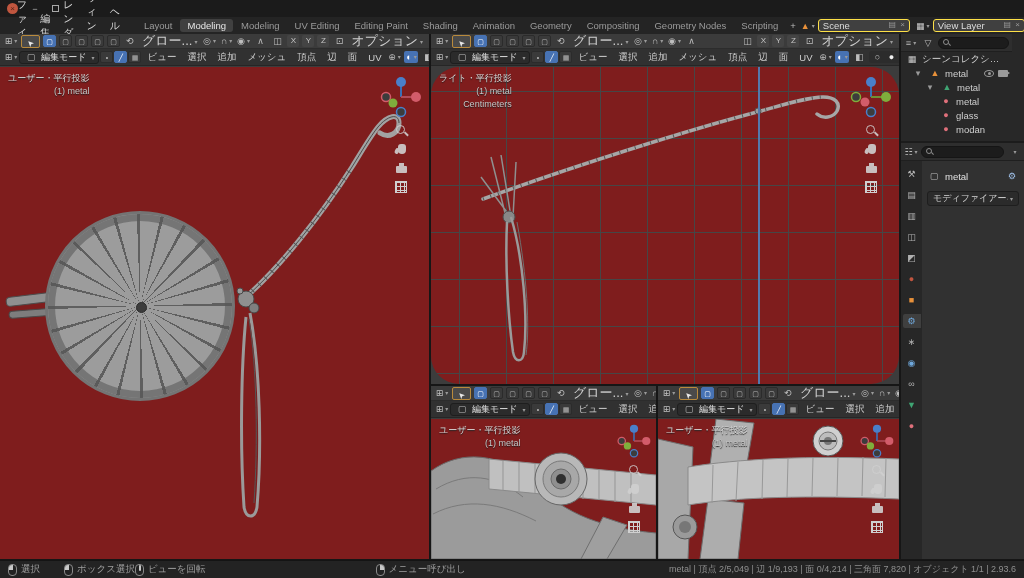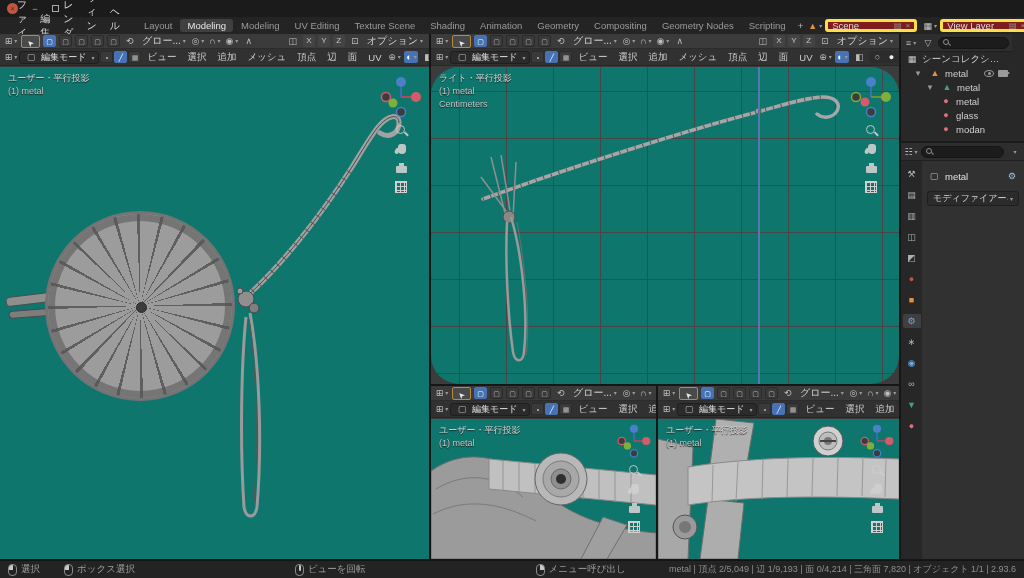--- a/index.html
+++ b/index.html
@@ -23,39 +23,39 @@
     background:#242424; display:flex; align-items:center; padding:0 6px; gap:1px; }
   .blogo { width:13px; height:13px; border-radius:50%;
     background:radial-gradient(circle at 38% 38%, #f9ac5e 0 28%, #e87d0d 29% 100%); margin-right:4px; }
   .mitem { font-size:10px; color:#d6d6d6; padding:0 6px; }
   .tabs { display:flex; align-items:center; margin-left:10px; gap:1px; }
   .tab { font-size:9.5px; color:#9b9b9b; padding:1px 7px; border-radius:3px; white-space:nowrap; }
   .tab.active { background:#404040; color:#e6e6e6; }
   .tab.addtab { color:#bdbdbd; padding:1px 4px; }
   .topright { margin-left:auto; display:flex; align-items:center; gap:6px; }
   .idblock { display:flex; align-items:center; gap:3px; }
-  .idfield { display:flex; align-items:center; background:#7f1d1d; border:3px solid #fde047;
+  .idfield { display:flex; align-items:flex-start; background:#404040; border:1px solid #fde047;
     border-radius:3px; height:13px; width:92px; padding:0 4px; gap:4px; }
   .idfield .idname { font-size:9.5px; color:#dcdcdc; flex:1; }
   .mini-ic { font-size:8px; color:#9a9a9a; }
 
   
   .vp { position:absolute; background:#3c3c3c; overflow:hidden; }
   .trow { display:flex; align-items:center; height:15px; background:#3b3b3b;
     padding:0 4px; gap:3px; white-space:nowrap; overflow:hidden; border-bottom:1px solid #2c2c2c; }
   .mrow { display:flex; align-items:center; height:17px; background:#313131;
     padding:0 4px; gap:1px; white-space:nowrap; overflow:hidden; border-bottom:1px solid #262626; }
-  .canvas { position:absolute; left:0; top:33px; right:0; bottom:0; background:#0f766e; }
+  .canvas { position:absolute; left:0; top:33px; right:0; bottom:0; background:#7f1d1d;text-align:right; }
   .hicon { flex:0 0 auto; min-width:14px; height:12px; line-height:12px; text-align:center;
     font-size:9px; color:#bdbdbd; border-radius:2px; }
   .hicon.on { background:#4772b3; color:#fff; }
   .hicon.whitefill { color:#f0f0f0; }
   .shadegrp { display:flex; gap:0; background:#2c2c2c; border-radius:3px; padding:0 1px; }
   .dd::after { content:"▾"; font-size:6px; color:#9a9a9a; margin-left:2px; vertical-align:1px; }
-  .hlabel { flex:0 0 auto; font-size:10px; color:#cfcfcf; padding:8px 2px; }
+  .hlabel { flex:0 0 auto; font-size:13px; color:#cfcfcf; padding:8px 2px; }
   .toolactive { flex:0 0 auto; width:19px; height:13px; border:1px solid #b98a3c; border-radius:2px;
     background:#4a4a4a; display:flex; align-items:center; justify-content:center; }
   .selbox { flex:0 0 auto; width:13px; height:12px; background:#3a3a3a; border:1px solid #2b2b2b;
     border-radius:2px; font-size:7px; color:#b5b5b5; text-align:center; line-height:11px; }
   .selbox.on { background:#4772b3; border-color:#4772b3; color:#fff; }
   .modebtn { flex:0 0 auto; display:flex; align-items:center; background:#2b2b2b;
     border:1px solid #1e1e1e; border-radius:3px; height:13px; padding:0 4px; gap:3px; }
   .modebtn .mtxt { font-size:9px; color:#e2e2e2; }
   .menu { flex:0 0 auto; font-size:9.5px; color:#d0d0d0; padding:0 5px; }
   .rgrp { margin-left:auto; display:flex; align-items:center; gap:3px; flex:0 0 auto; }
@@ -204,21 +204,21 @@
     <span class="mitem">ファイル</span>
     <span class="mitem">編集</span>
     <span class="mitem">レンダー</span>
     <span class="mitem">ウィンドウ</span>
     <span class="mitem">ヘルプ</span>
     <div class="tabs">
       <span class="tab">Layout</span>
       <span class="tab active">Modeling</span>
       <span class="tab">Modeling</span>
       <span class="tab">UV Editing</span>
-      <span class="tab">Texture Scene</span>
+      <span class="tab">Editing Paint</span>
       <span class="tab">Shading</span>
       <span class="tab">Animation</span>
       <span class="tab">Geometry</span>
       <span class="tab">Compositing</span>
       <span class="tab">Geometry Nodes</span>
       <span class="tab">Scripting</span>
       <span class="tab addtab">+</span>
     </div>
     <div class="topright">
       <div class="idblock">
@@ -635,21 +635,21 @@
 
   <div class="statusbar">
     <span class="hint">
       <span class="mouse lmb"></span>
       <span>選択</span>
     </span>
     <span class="hint" style="margin-left:24px;">
       <span class="mouse lmb"></span>
       <span>ボックス選択</span>
     </span>
-    <span class="hint" style="margin-left:160px;">
+    <span class="hint" style="">
       <span class="mouse mmb"></span>
       <span>ビューを回転</span>
     </span>
     <span class="hint" style="margin-left:170px;">
       <span class="mouse rmb"></span>
       <span>メニュー呼び出し</span>
     </span>
     <span class="stats">metal | 頂点 2/5,049 | 辺 1/9,193 | 面 0/4,214 | 三角面 7,820 | オブジェクト 1/1 | 2.93.6</span>
   </div>
 

